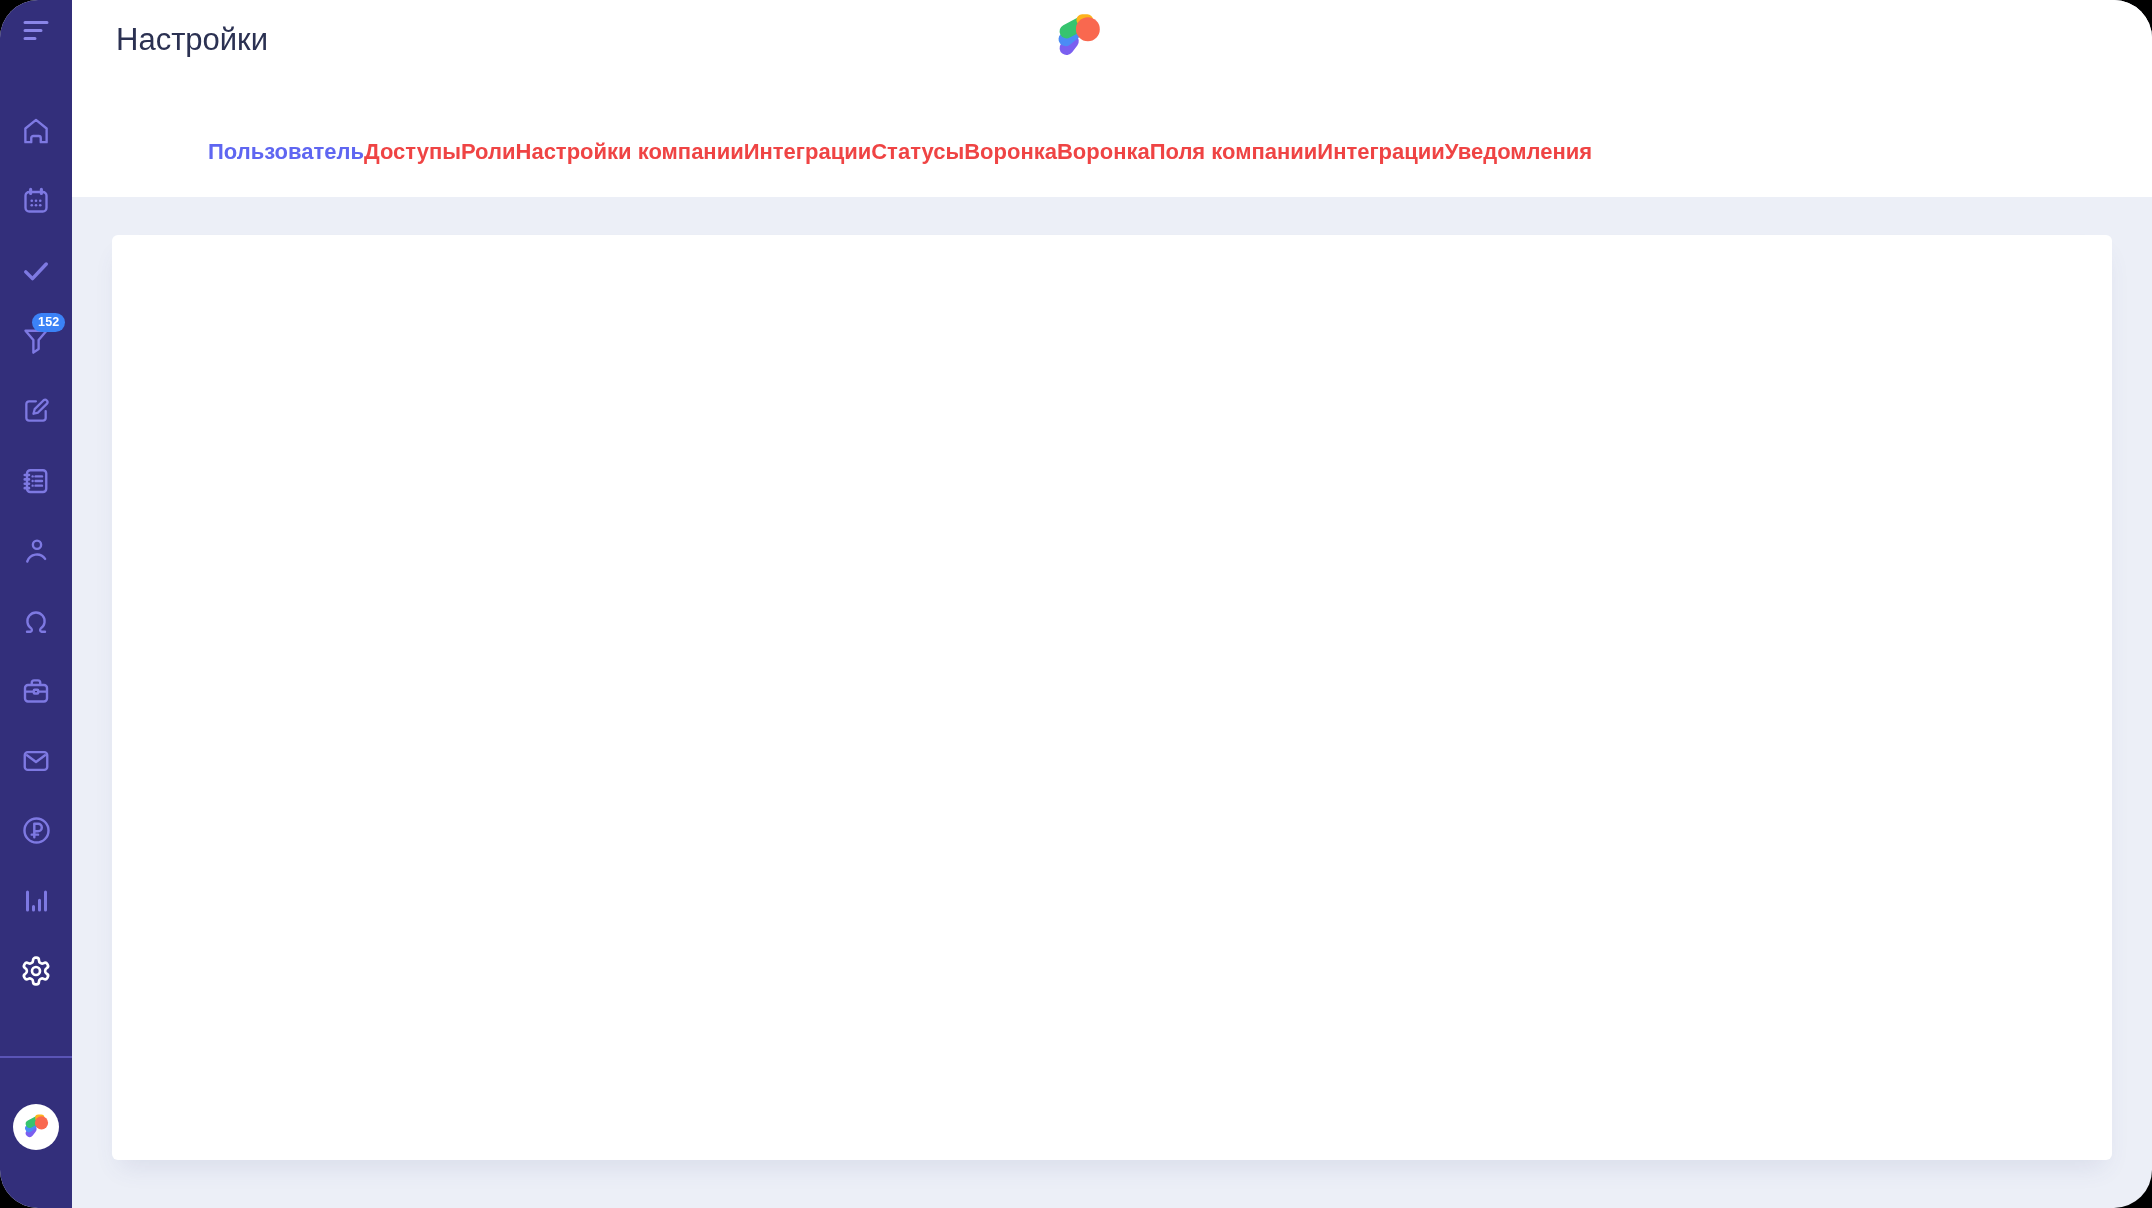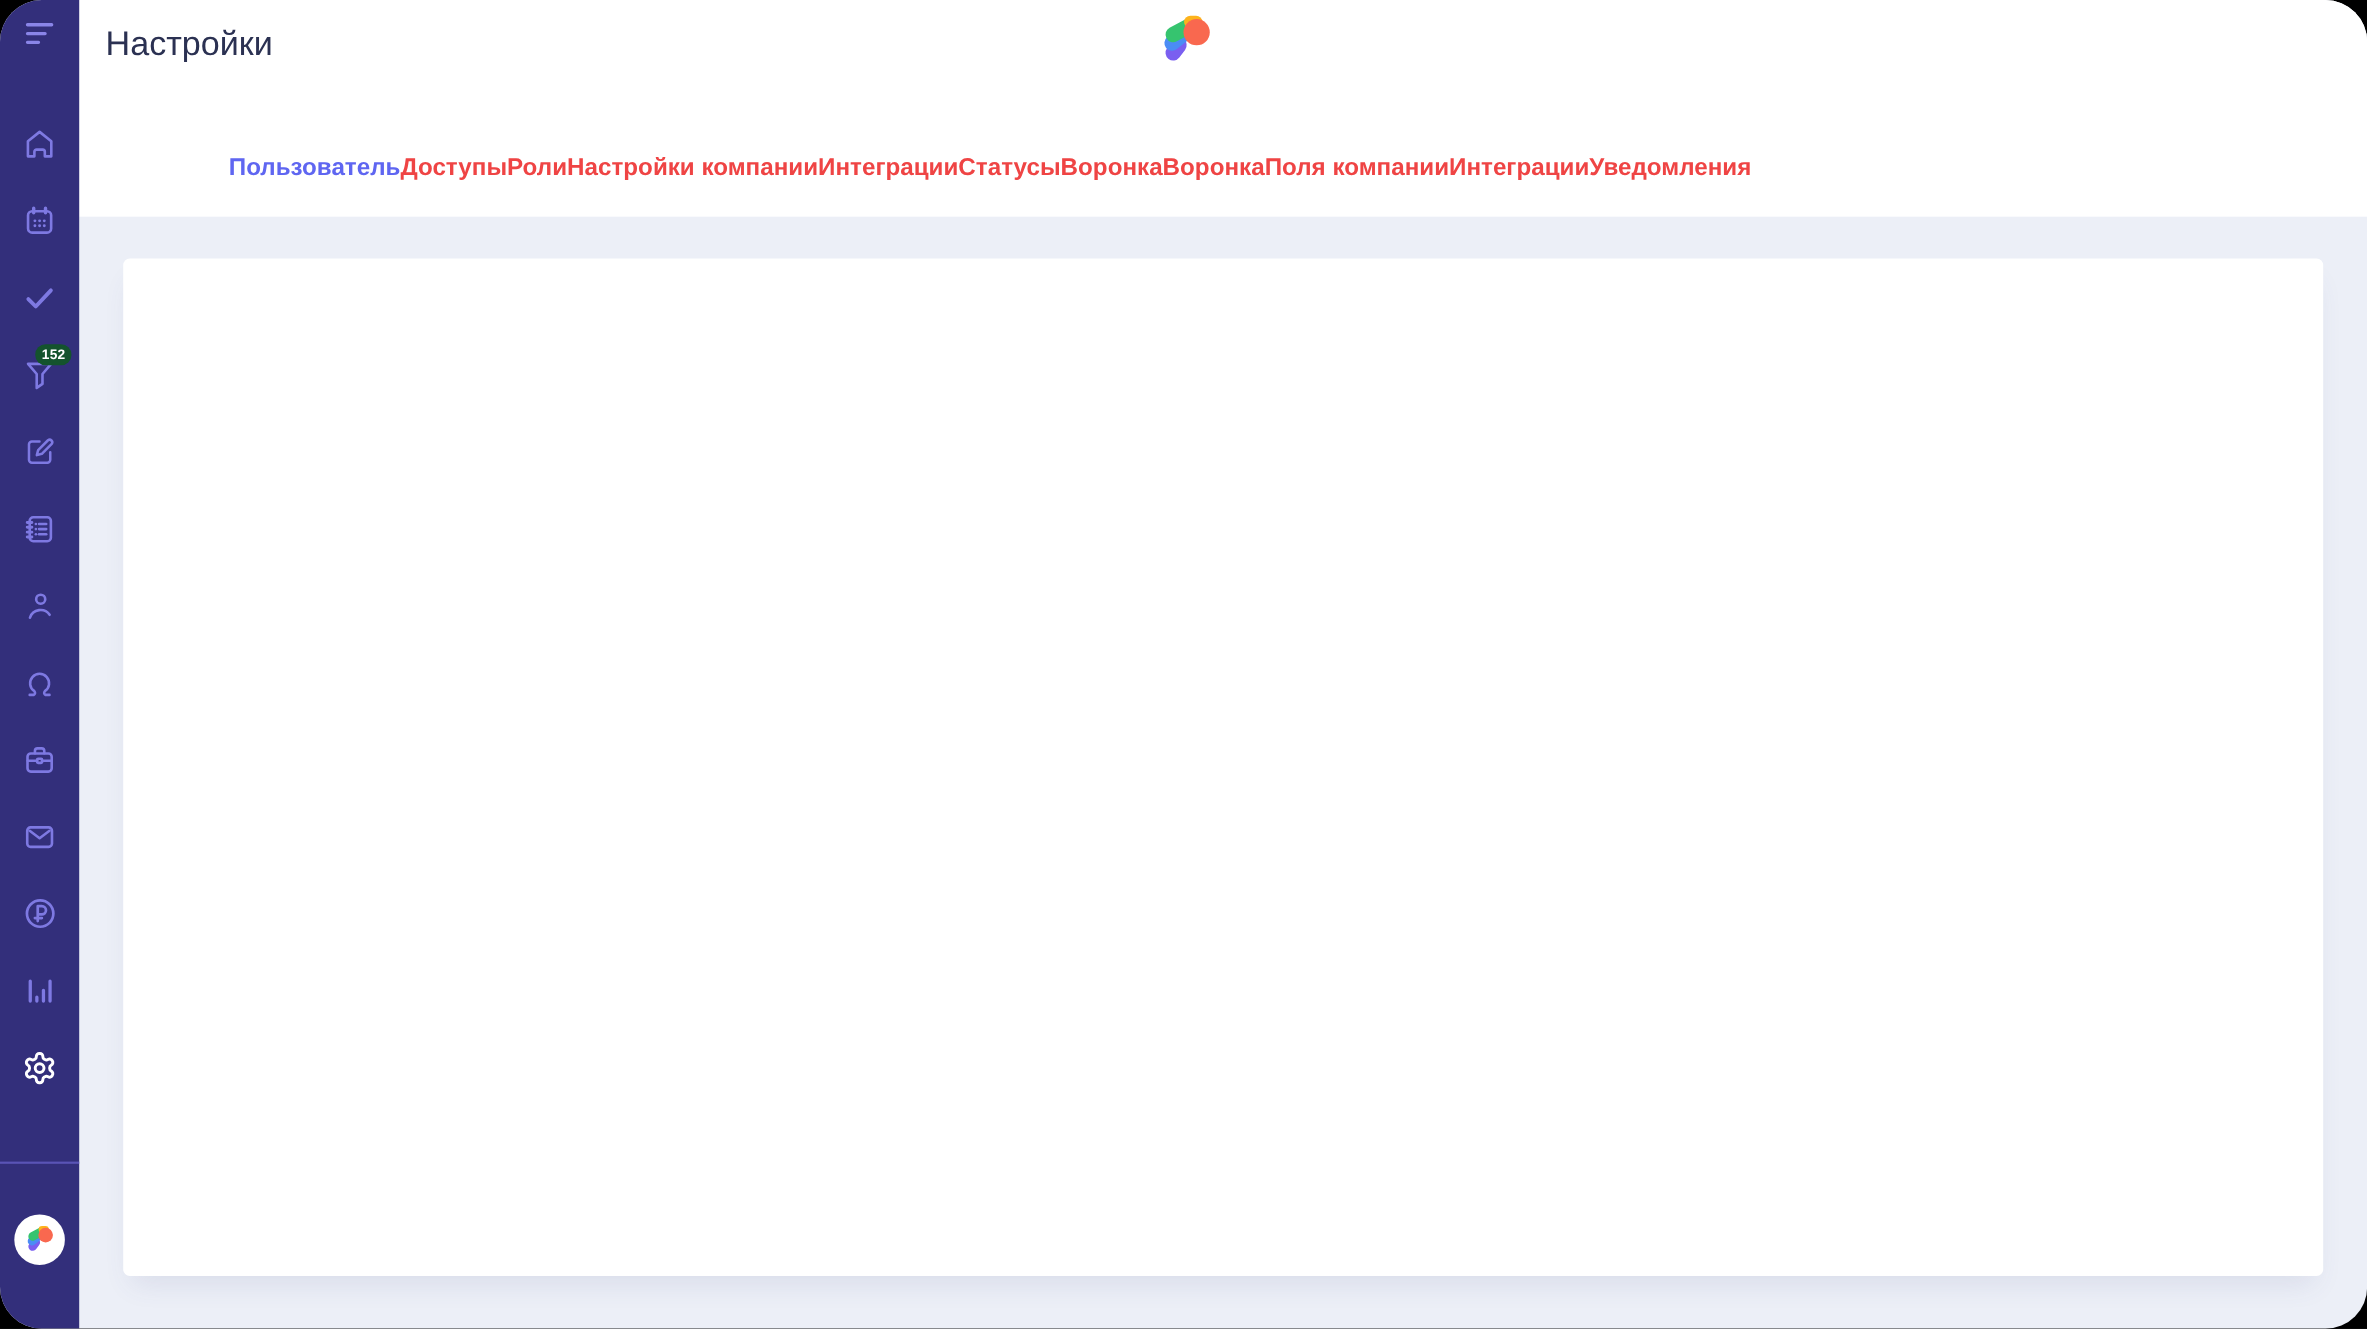--- a/index.html
+++ b/index.html
@@ -7,27 +7,27 @@
   .app{position:relative;width:2152px;height:1208px;border-radius:38px;overflow:hidden;background:#eceff7;}
 
   
   .sidebar{position:absolute;left:0;top:0;bottom:0;width:72px;background:#332f7b;z-index:6;}
   .menu-btn{position:absolute;top:12px;left:0;width:72px;height:40px;display:flex;align-items:center;justify-content:center;background:none;border:none;cursor:pointer;padding:0;}
   .side-nav{position:absolute;top:116px;left:0;width:72px;display:flex;flex-direction:column;align-items:center;gap:38px;}
   .nav-item{position:relative;width:32px;height:32px;display:flex;align-items:center;justify-content:center;background:none;border:none;padding:0;cursor:pointer;}
   .icn{stroke:#7e79e2;fill:none;stroke-width:1.9;stroke-linecap:round;stroke-linejoin:round;}
   .icn .dot{fill:#7e79e2;stroke:none;}
   .icn-white{stroke:#ffffff;fill:none;stroke-width:2;stroke-linecap:round;stroke-linejoin:round;}
-  .badge{position:absolute;top:-13px;left:12px;min-width:16px;height:19px;line-height:19px;padding:0 6px;border-radius:10px;background:#14532d;color:#fff;font-size:12.5px;font-weight:700;text-align:center;letter-spacing:.2px;}
+  .badge{position:absolute;top:-13px;left:12px;min-width:16px;height:19px;line-height:19px;padding:0 6px;border-radius:10px;background:#3b82f6;color:#fff;font-size:12.5px;font-weight:700;text-align:center;letter-spacing:.2px;}
   .side-divider{position:absolute;left:0;top:1056px;width:72px;height:2px;background:#5a54b6;}
   .avatar{position:absolute;left:13px;top:1104px;width:46px;height:46px;border-radius:50%;background:#fff;display:flex;align-items:center;justify-content:center;cursor:pointer;border:none;padding:0;}
 
   
   .header{position:absolute;left:72px;top:0;width:2080px;height:197px;background:#ffffff;z-index:3;}
-  .page-title{position:absolute;left:24px;top:22px;margin:0;font-size:31px;font-weight:500;color:#2b3152;}
+  .page-title{position:absolute;left:44px;top:22px;margin:0;font-size:31px;font-weight:500;color:#2b3152;}
   .logo{position:absolute;left:978px;top:10px;width:56px;height:54px;display:flex;align-items:center;justify-content:center;}
   .tabs{position:absolute;left:136px;top:139px;display:flex;white-space:nowrap;}
   .tab{background:none;border:none;padding:0;margin:0;font-family:inherit;font-size:22px;font-weight:700;color:#ef4444;cursor:pointer;}
   .tab.active{color:#5f66f1;}
 
   
   .content{position:absolute;left:72px;top:197px;width:2080px;bottom:0;}
   .content-card{position:absolute;left:40px;top:38px;width:2000px;height:925px;background:#ffffff;border-radius:6px;box-shadow:0 14px 24px -8px rgba(70,80,140,.12);}
 </style>
 </head>

